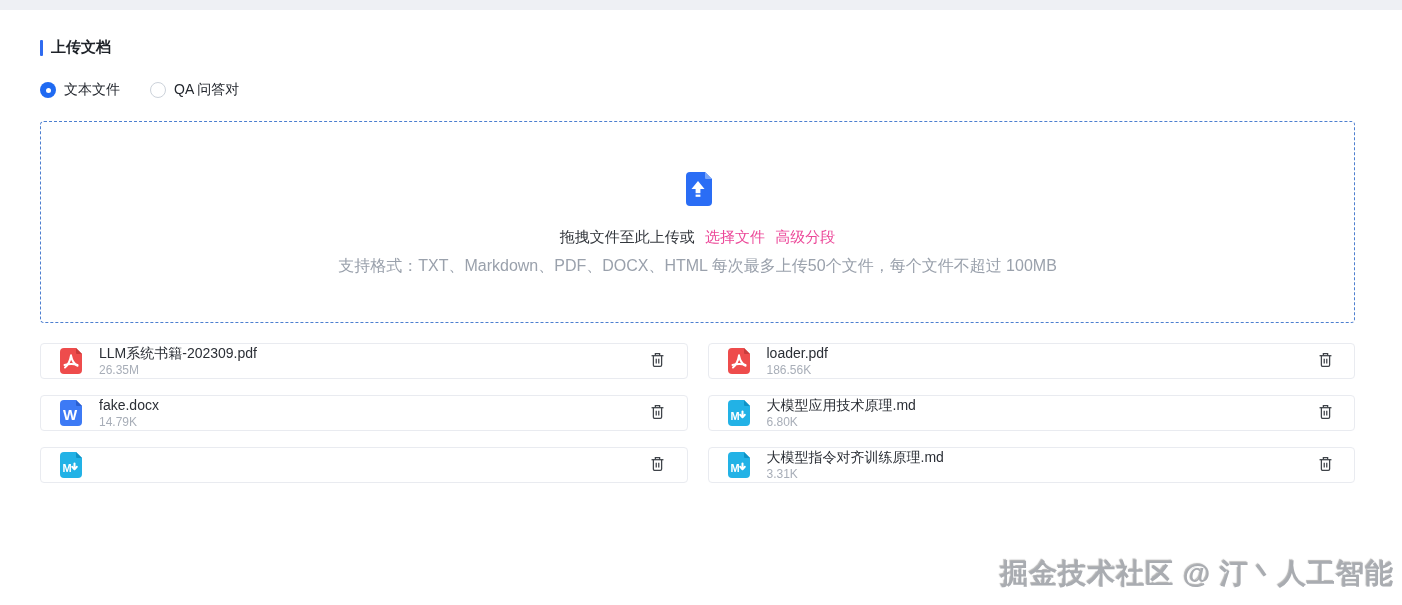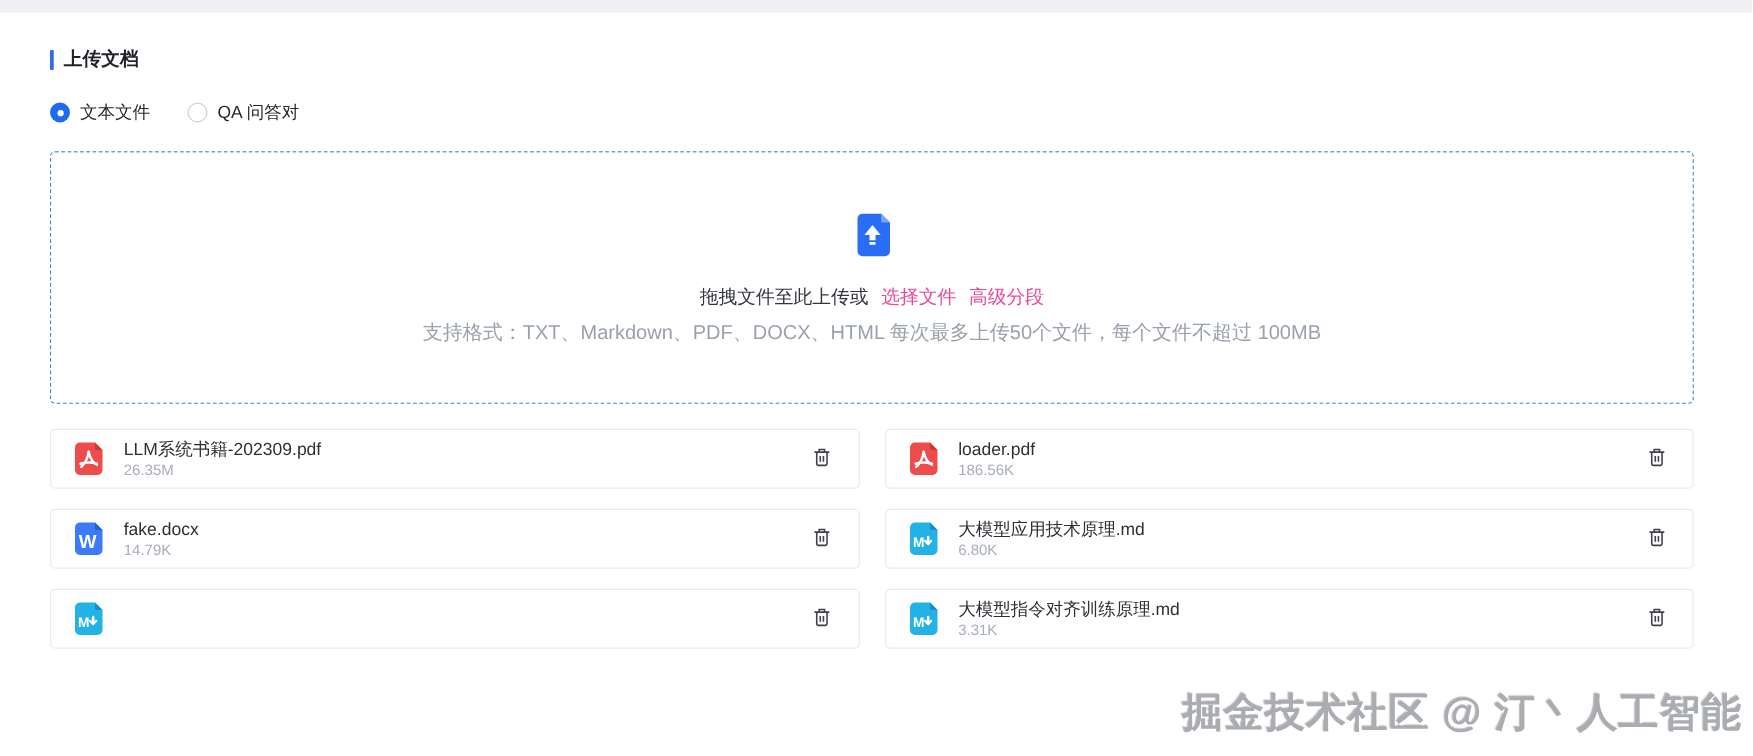--- a/index.html
+++ b/index.html
@@ -56,41 +56,41 @@
   .dz-hint.second { margin-top: 6px; }
 
   .file-grid {
     margin-top: 20px;
     display: grid;
     grid-template-columns: 1fr 1fr;
     column-gap: 20px;
     row-gap: 16px;
   }
   .file-card {
-    height: 48px;
+    height: 36px;
     border: 1px solid #e9ebf0;
     border-radius: 4px;
     background: #fff;
     display: flex; align-items: center;
     padding: 0 18px 0 14px;
   }
   .file-icon { width: 32px; height: 32px; flex: 0 0 auto; }
   .file-meta { margin-left: 12px; display: flex; flex-direction: column; justify-content: center; min-width: 0; }
   .file-name { font-size: 14px; color: #2b2f36; line-height: 18px; white-space: nowrap; overflow: hidden; text-overflow: ellipsis; }
   .file-size { font-size: 12px; color: #a8aeb8; line-height: 15px; margin-top: 1px; }
   .delete-btn {
     margin-left: auto; width: 22px; height: 22px;
     background: none; border: none; cursor: pointer;
     display: flex; align-items: center; justify-content: center; padding: 0;
   }
 
   .watermark {
     position: absolute;
     right: 8px; bottom: 12px;
-    font-size: 32px; font-weight: bold;
+    font-size: 28px; font-weight: bold;
     color: #a9acb1;
     letter-spacing: 1px;
     text-shadow: 2px 2px 1px rgba(255,255,255,0.95), -1px -1px 1px rgba(90,90,90,0.45);
     pointer-events: none;
   }
 </style>
 </head>
 <body>
 
 <div class="top-strip"></div>

